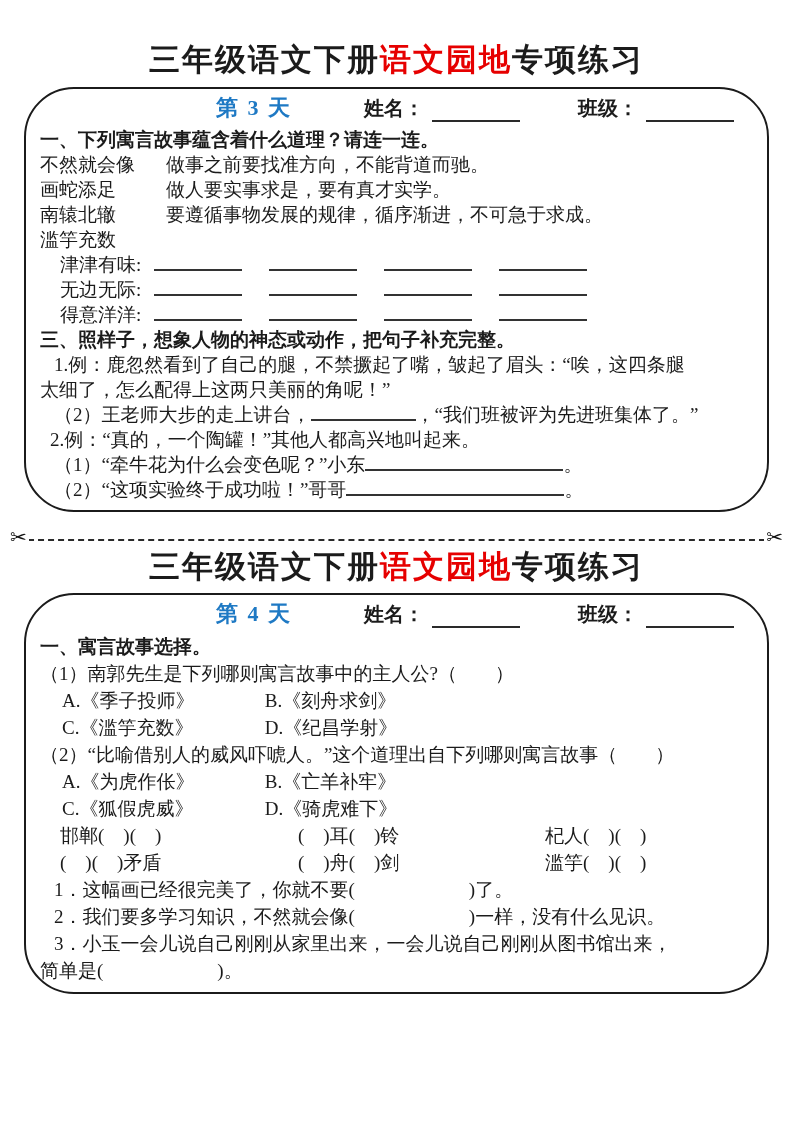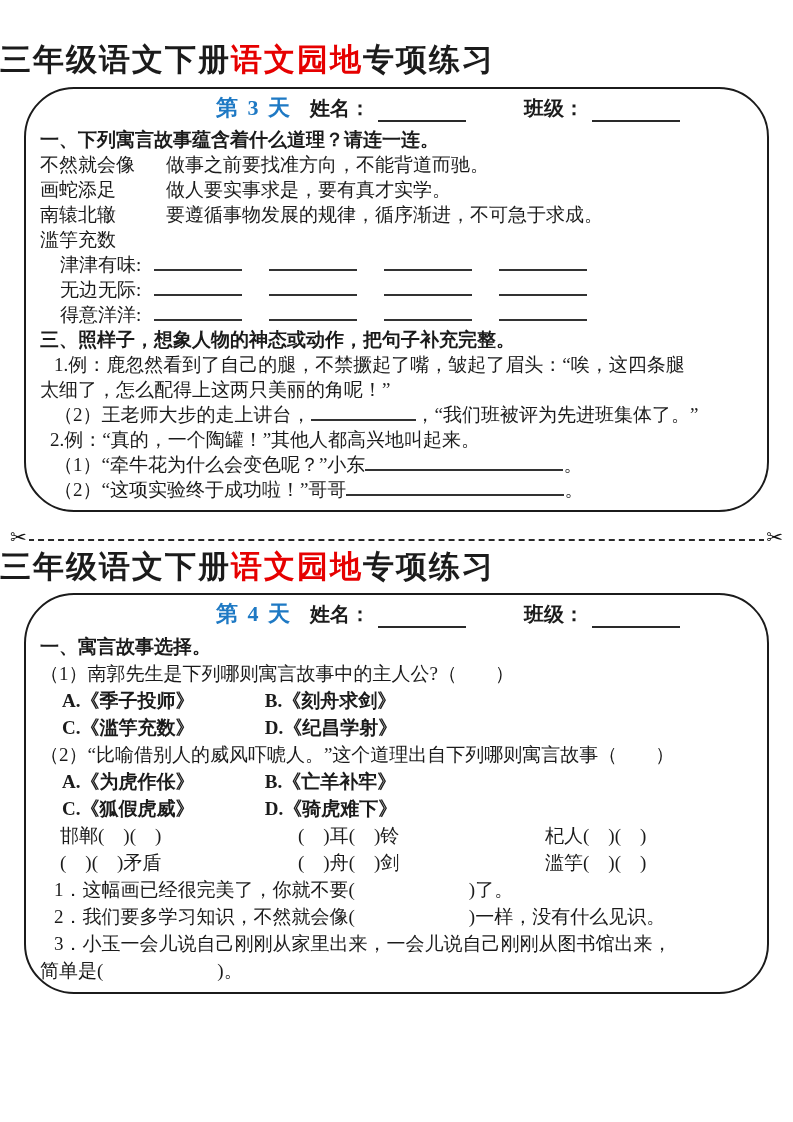--- a/index.html
+++ b/index.html
@@ -9,62 +9,62 @@
   }
   *{box-sizing:border-box;}
   html,body{margin:0;padding:0;}
   body{
     width:793px;height:1122px;background:#ffffff;color:var(--ink);
     font-family:"Liberation Serif","DejaVu Serif",serif;
     overflow:hidden;
   }
   .page{width:793px;height:1122px;position:relative;}
   .main-title{
-    text-align:left;font-size:31px;font-weight:700;letter-spacing:2px;
+    text-align:center;font-size:31px;font-weight:700;letter-spacing:2px;
     padding-top:42px;line-height:1.15;
     font-family:"Liberation Serif","DejaVu Serif",serif;
   }
   .main-title.second{padding-top:8px;}
   .red{color:var(--red);}
   .sheet-box{
     margin:9px 24px 0 24px;
     border:2.5px solid var(--ink);
     border-radius:50px;
     padding:5px 12px 8px 14px;
     font-size:19px;
   }
   .box1{line-height:25px;}
   .box2{line-height:27px;}
   .sheet-header{
     display:flex;align-items:flex-end;
     padding-left:176px;margin-bottom:5px;
     font-weight:700;font-size:20px;line-height:28px;
   }
-  .day-label{color:var(--blue);font-size:22px;letter-spacing:2px;margin-right:18px;}
+  .day-label{color:var(--blue);font-size:22px;letter-spacing:2px;margin-right:72px;}
   .hblank{
     display:inline-block;width:88px;height:16px;
     border-bottom:2px solid #2a2a2a;margin-left:8px;
   }
   .class-group{margin-left:58px;}
   .sec-title{font-weight:700;}
   .match-row{display:flex;}
   .match-idiom{width:126px;flex:none;}
   .word-row{padding-left:20px;}
   .wblank{
     display:inline-block;width:88px;height:14px;
     border-bottom:2px solid #333;margin-right:27px;
   }
   .blank{
     display:inline-block;height:14px;border-bottom:2px solid #333;
     vertical-align:baseline;
   }
   .w118{width:118px}.w152{width:152px}.w105{width:105px}.w198{width:198px}.w218{width:218px}
   .indent1{padding-left:14px;}
   .indent2{padding-left:10px;}
-  .opt-row{padding-left:22px;font-weight:bold;}
+  .opt-row{padding-left:22px;}
   .opt{display:inline-block;min-width:198px;}
   .grid-row{display:flex;padding-left:20px;}
   .grid-cell-0{width:238px;flex:none;}
   .grid-cell-1{width:247px;flex:none;}
   .cut-line{
     position:relative;margin:27px 8px 0 8px;height:0;
     border-top:2px dashed #2a2a2a;
   }
   .scissors{
     position:absolute;top:-14px;font-size:20px;line-height:20px;

